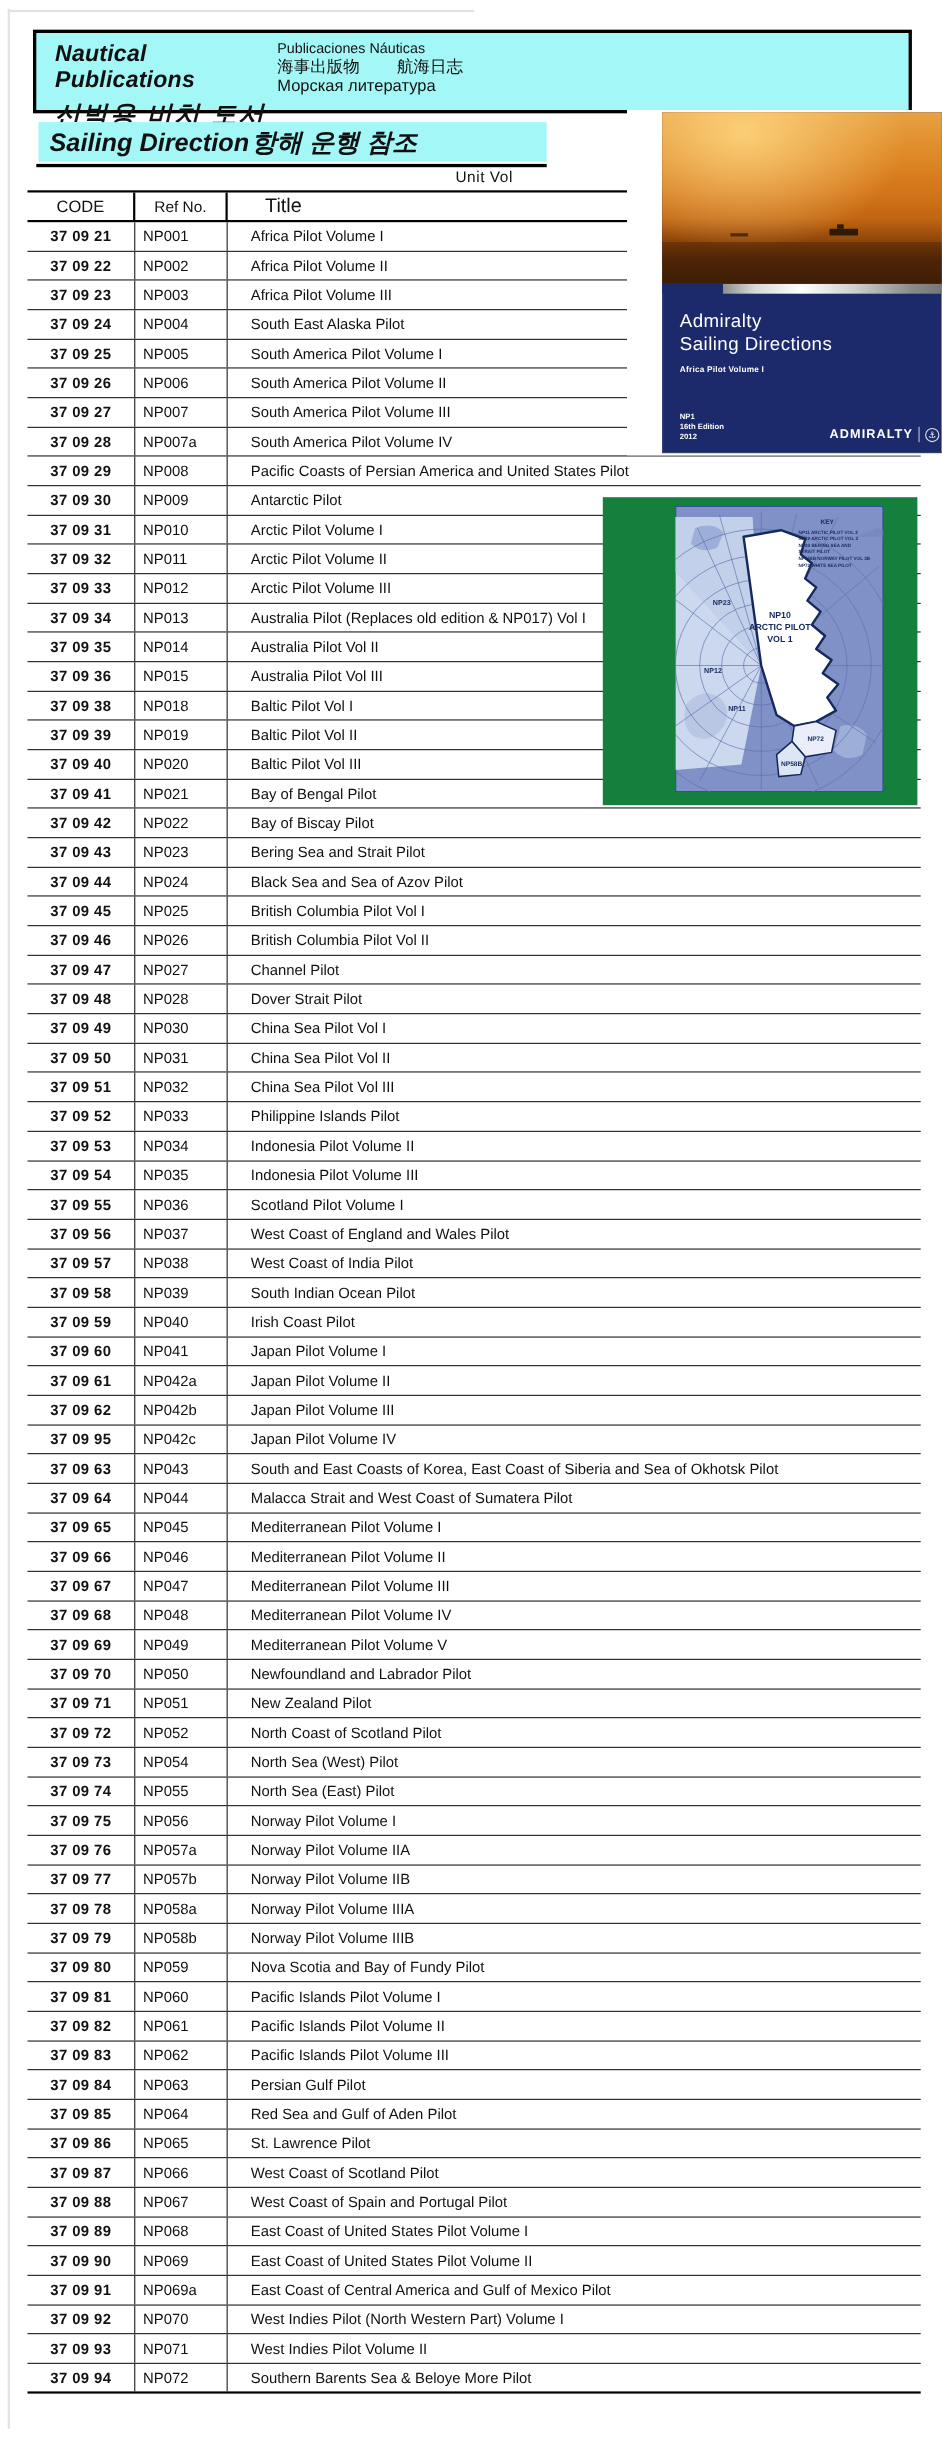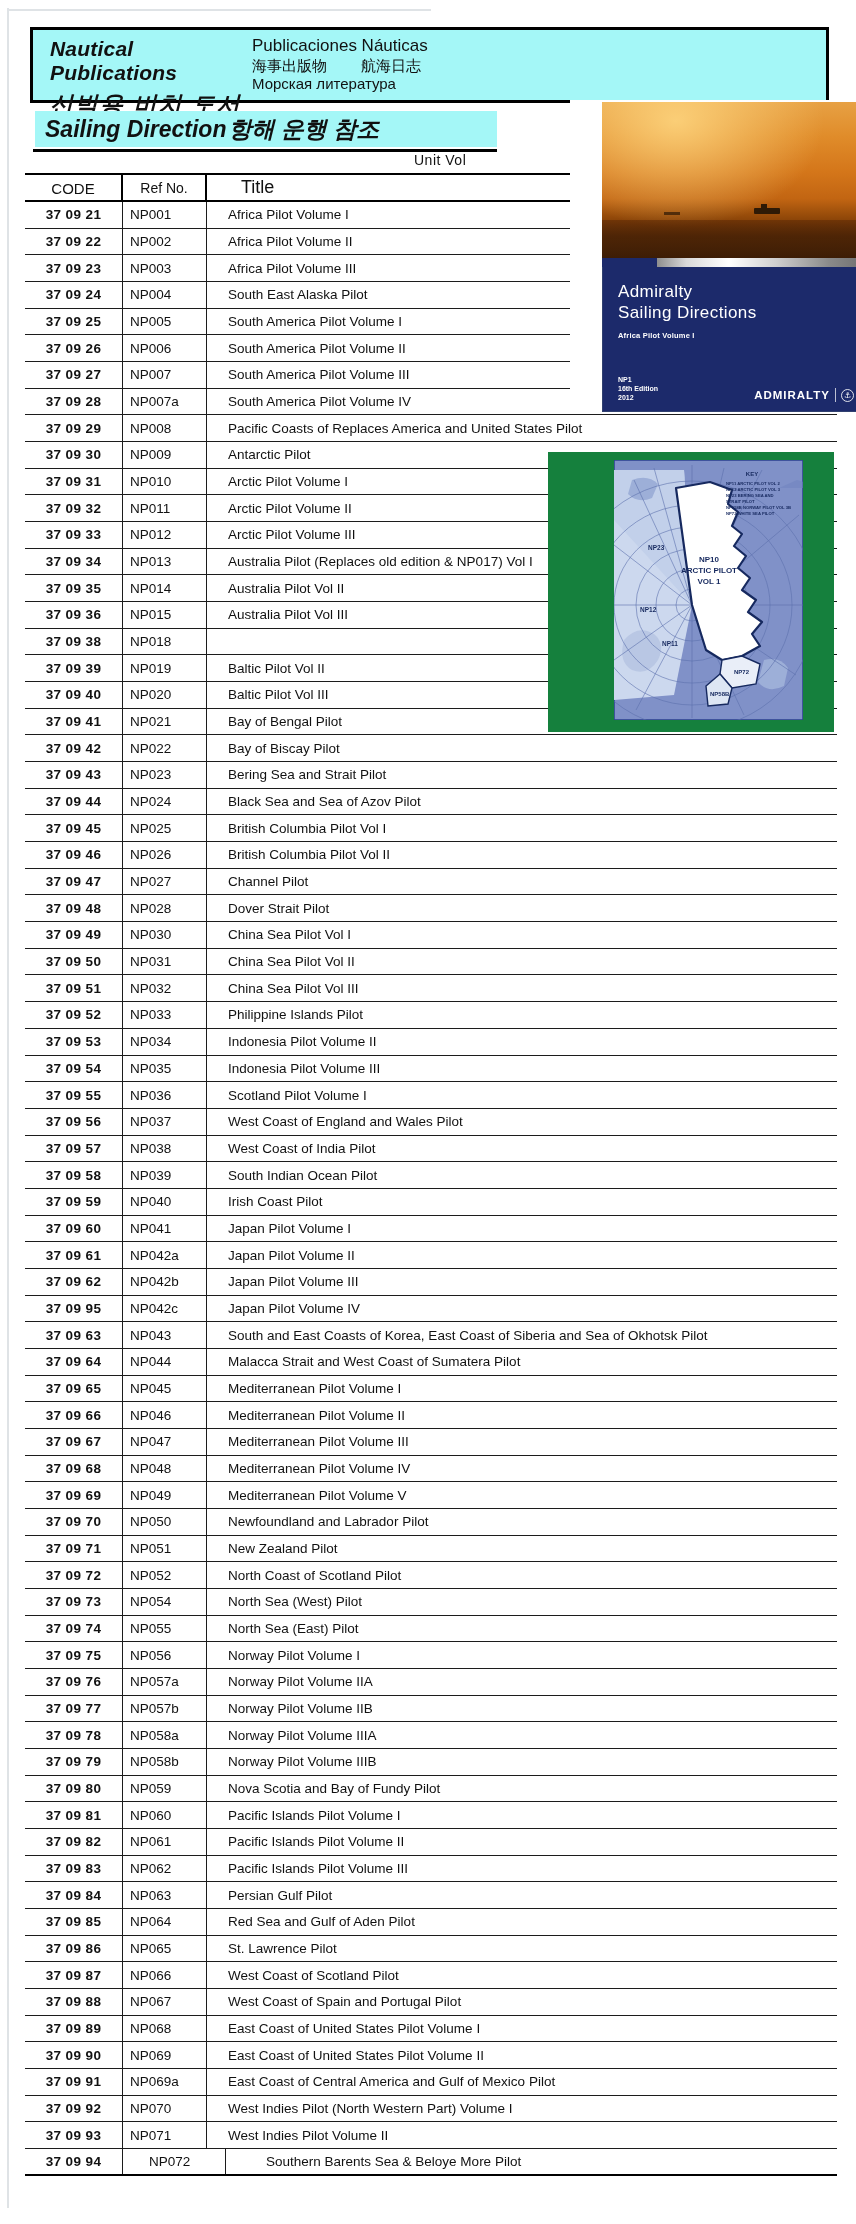--- a/index.html
+++ b/index.html
@@ -19,21 +19,21 @@
   
   .header-box {
     position:absolute; left:30px; top:27px; width:799px; height:76px;
     background:var(--cyan); border:3px solid #000;
     display:flex; align-items:flex-start;
   }
   .hdr-left { padding:7px 0 0 17px; width:215px; }
   .hdr-title-en { font-size:21px; font-weight:bold; font-style:italic; letter-spacing:.2px; }
   .hdr-title-ko { font-size:23px; font-weight:bold; font-style:italic; letter-spacing:2px; margin-top:4px; }
   .hdr-right { padding:6px 0 0 4px; line-height:1.22; }
-  .hdr-alt-es { font-size:17px; }
+  .hdr-alt-es { font-size:13px; }
   .hdr-alt-cjk { font-size:15px; }
   .hdr-alt-cjk .gap { display:inline-block; width:34px; }
   .hdr-alt-ru { font-size:15px; }
 
   
   .section-title {
     position:absolute; left:35px; top:111px; width:462px; height:36px;
     background:var(--cyan);
     font-size:23px; font-weight:bold; font-style:italic;
     display:flex; align-items:center; padding-left:10px; gap:2px;
@@ -46,21 +46,21 @@
   .ptable { position:absolute; left:25px; top:173px; width:812px; }
   .thead {
     display:flex; height:29px; align-items:center;
     border-top:2px solid #000; border-bottom:2px solid #000;
   }
   .th { font-size:15px; }
   .th.code { width:98px; text-align:center; border-right:2px solid #000; height:100%; line-height:27px; }
   .th.ref  { width:84px; text-align:center; border-right:2px solid #000; height:100%; line-height:27px; font-size:14px; }
   .th.title{ flex:1; padding-left:34px; font-size:18px; }
   .tbody .trow { display:flex; height:26.676px; align-items:center; border-bottom:1.4px solid #1c1c1c; }
-  .tbody .trow:last-child { border-bottom:2.2px solid #000;gap:19px; }
+  .tbody .trow:last-child { border-bottom:2.2px solid #000; }
   .cell { font-size:13.5px; height:100%; display:flex; align-items:center; }
   .cell.code  { width:98px; justify-content:center; font-weight:bold; letter-spacing:.4px; border-right:1.4px solid #1c1c1c; }
   .cell.ref   { width:84px; padding-left:7px; border-right:1.4px solid #1c1c1c; }
   .cell.title { flex:1; padding-left:21px; white-space:nowrap; overflow:hidden; }
 
   
   .book-mask { position:absolute; left:570px; top:100px; width:286px; height:314px; background:#fff; }
   .map-mask  { position:absolute; left:548px; top:452px; width:286px; height:280px; background:#15803d; }
 
   
@@ -165,21 +165,21 @@
         <div class="cell title">South America Pilot Volume III</div>
       </div>
       <div class="trow">
         <div class="cell code">37 09 28</div>
         <div class="cell ref">NP007a</div>
         <div class="cell title">South America Pilot Volume IV</div>
       </div>
       <div class="trow">
         <div class="cell code">37 09 29</div>
         <div class="cell ref">NP008</div>
-        <div class="cell title">Pacific Coasts of Replaces America and United States Pilot</div>
+        <div class="cell title">Pacific Coasts of Persian America and United States Pilot</div>
       </div>
       <div class="trow">
         <div class="cell code">37 09 30</div>
         <div class="cell ref">NP009</div>
         <div class="cell title">Antarctic Pilot</div>
       </div>
       <div class="trow">
         <div class="cell code">37 09 31</div>
         <div class="cell ref">NP010</div>
         <div class="cell title">Arctic Pilot Volume I</div>
@@ -205,20 +205,21 @@
         <div class="cell title">Australia Pilot Vol II</div>
       </div>
       <div class="trow">
         <div class="cell code">37 09 36</div>
         <div class="cell ref">NP015</div>
         <div class="cell title">Australia Pilot Vol III</div>
       </div>
       <div class="trow">
         <div class="cell code">37 09 38</div>
         <div class="cell ref">NP018</div>
+        <div class="cell title">Baltic Pilot Vol I</div>
       </div>
       <div class="trow">
         <div class="cell code">37 09 39</div>
         <div class="cell ref">NP019</div>
         <div class="cell title">Baltic Pilot Vol II</div>
       </div>
       <div class="trow">
         <div class="cell code">37 09 40</div>
         <div class="cell ref">NP020</div>
         <div class="cell title">Baltic Pilot Vol III</div>

